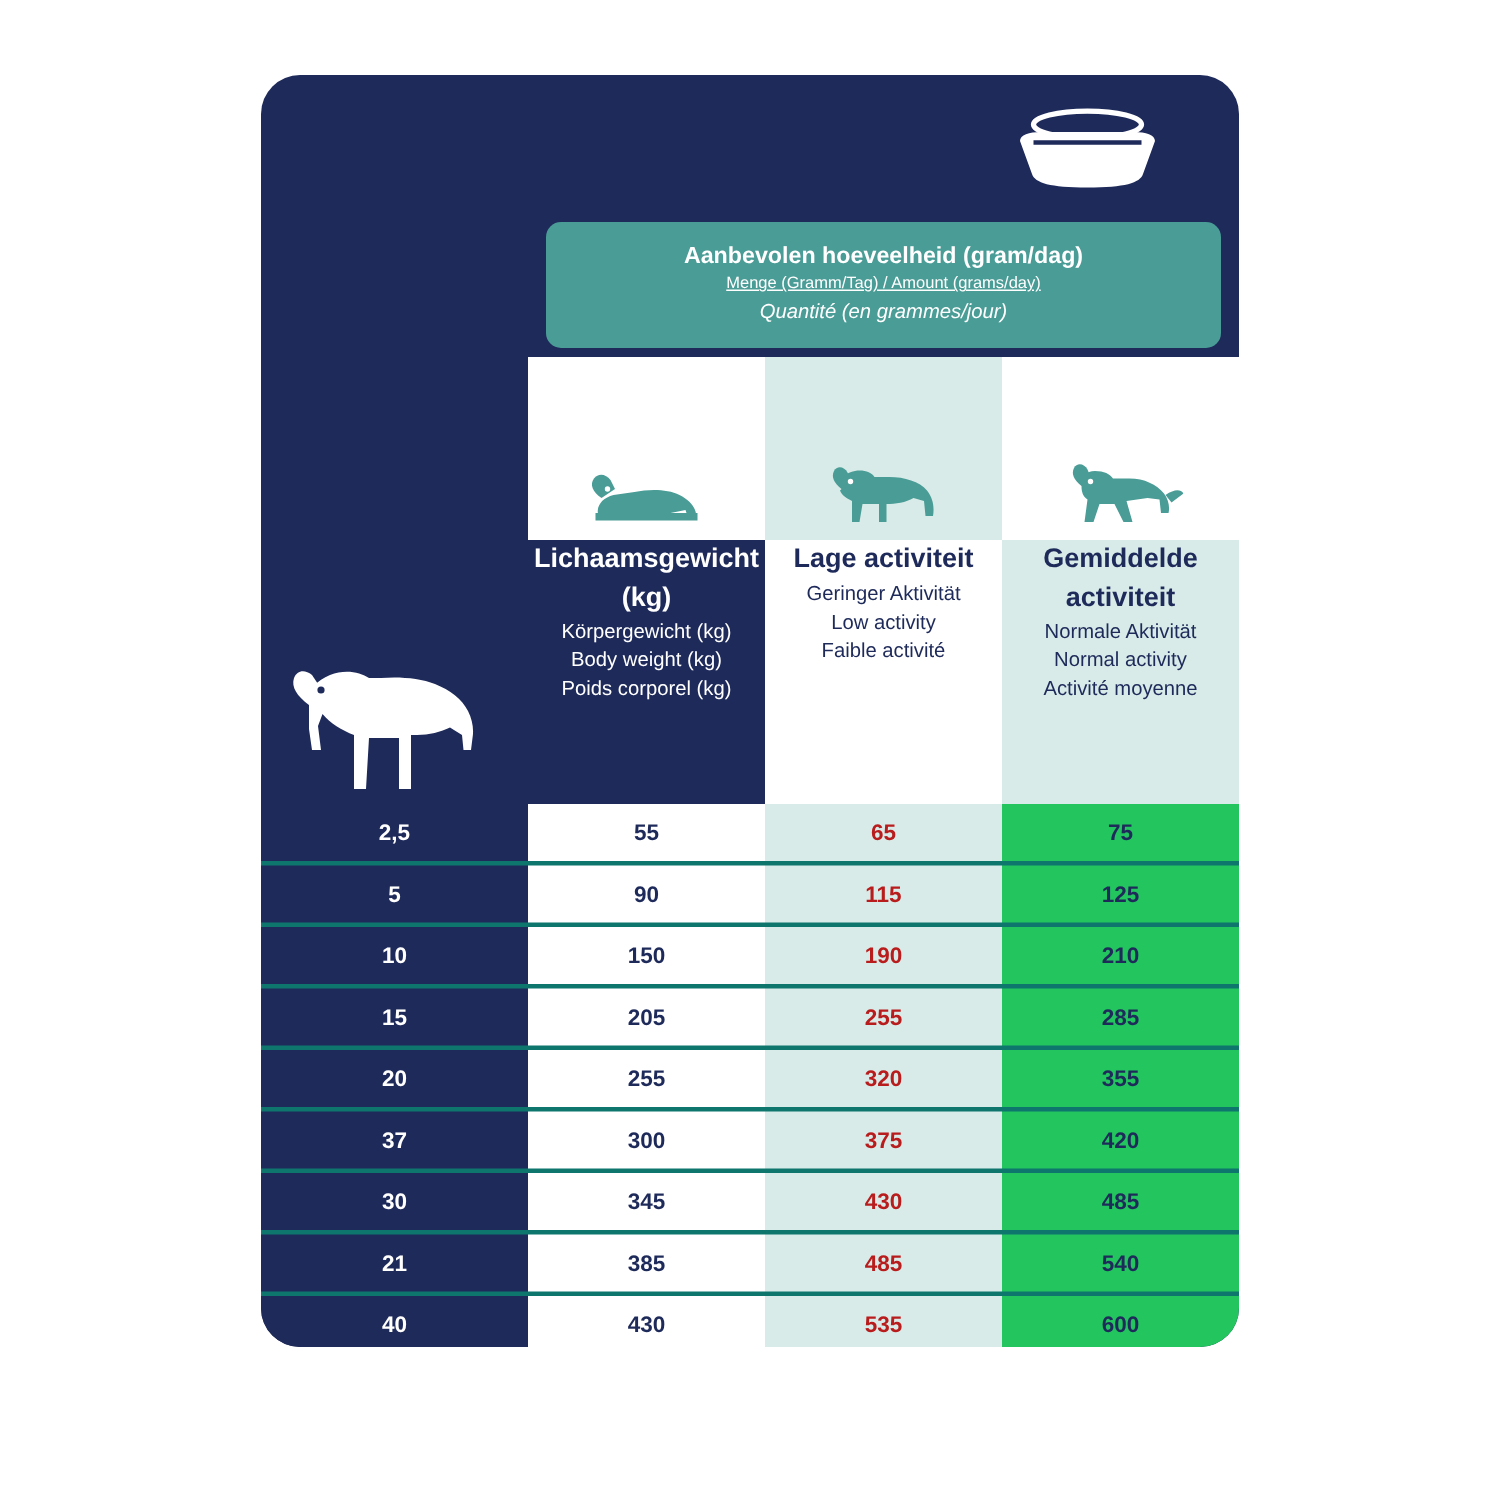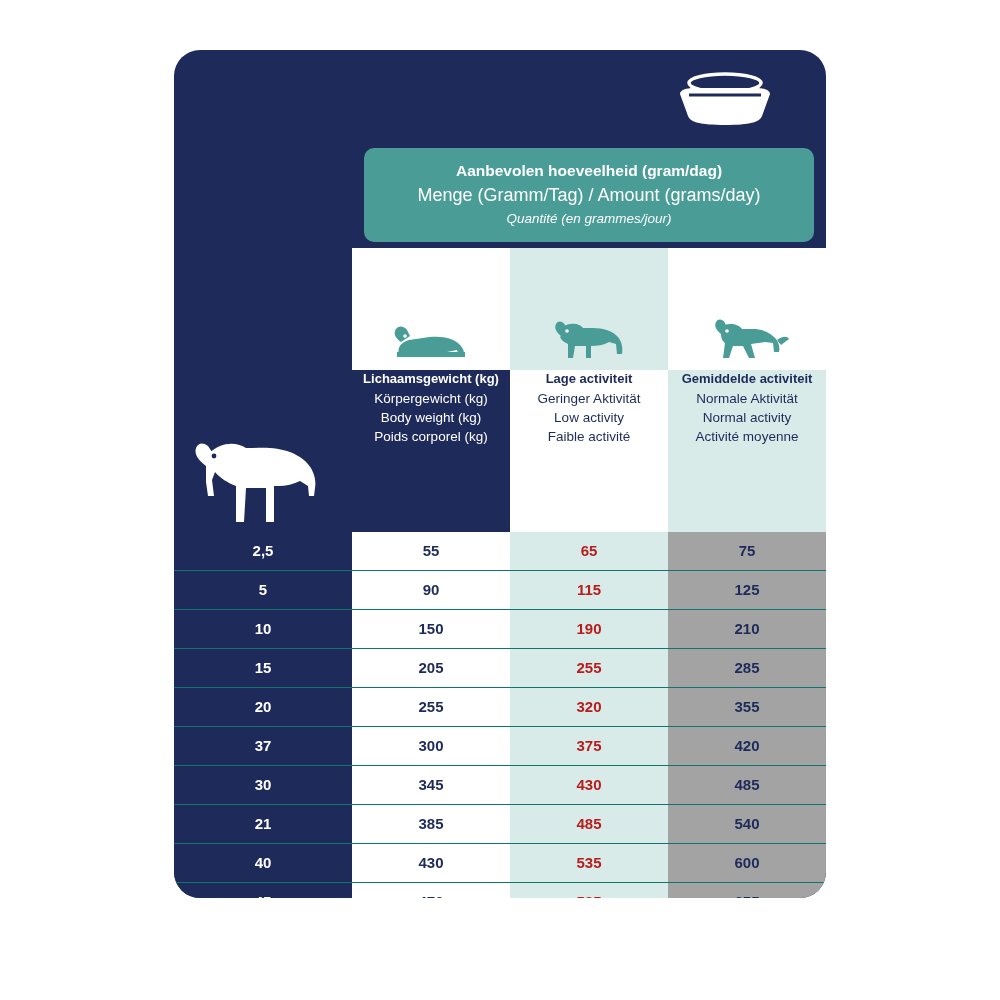--- a/index.html
+++ b/index.html
@@ -90,21 +90,21 @@
   .banner {
     margin: 8px 12px 6px 12px;
     background: #4a9c96;
     border-radius: 10px;
     color: #ffffff;
     text-align: center;
     padding: 12px 6px 14px 6px;
     line-height: 1.45;
   }
   .banner .b1 { font-size: 15.5px; font-weight: bold; }
-  .banner .b2 { font-size: 18px; }
+  .banner .b2 { font-size: 11px; text-decoration: underline; }
   .banner .b3 { font-size: 13.5px; font-style: italic; }
 
   .dogcell {
     vertical-align: bottom;
     text-align: center;
     padding: 0 0 2px 0;
     height: 120px;
   }
   .dog-big {
     width: 150px;
@@ -120,21 +120,21 @@
   }
 
   
   .headlabel {
     vertical-align: top;
     text-align: center;
     color: #ffffff;
     padding: 0 4px 10px 4px;
     line-height: 1.42;
   }
-  .headlabel .hl1 { font-size: 13px; font-weight: bold; }
+  .headlabel .hl1 { font-size: 18px; font-weight: bold; }
   .headlabel .hl2,
   .headlabel .hl3,
   .headlabel .hl4 { font-size: 13.5px; }
 
   .col-avg-head { background: #d9ebe8; }
   .col-avg-head .hl1,
   .col-avg-head .hl2,
   .col-avg-head .hl3,
   .col-avg-head .hl4 { color: #1e2a5a; }
 
@@ -145,38 +145,38 @@
   .col-white-head .hl4 { color: #1e2a5a; }
 
   .col-dark-head .hl1 { color: #ffffff; }
 
   
   tbody td {
     height: 36px;
     text-align: center;
     font-size: 15px;
     font-weight: bold;
-    border-bottom: 1px solid #0f766e;
+    border-bottom: 3px solid #0f766e;
   }
   tbody tr:last-child td { border-bottom: none; }
 
   td.c-weight {
     background: #1e2a5a;
     color: #ffffff;
   }
   td.c-low {
     background: #ffffff;
     color: #1e2a5a;
   }
   td.c-avg {
     background: #d9ebe8;
     color: #b91c1c;
   }
   td.c-high {
-    background: #a3a3a3;
+    background: #22c55e;
     color: #1e2a5a;
   }
 
   
   .footnote {
     position: absolute;
     left: 150px;
     top: 908px;
     width: 700px;
     text-align: center;

